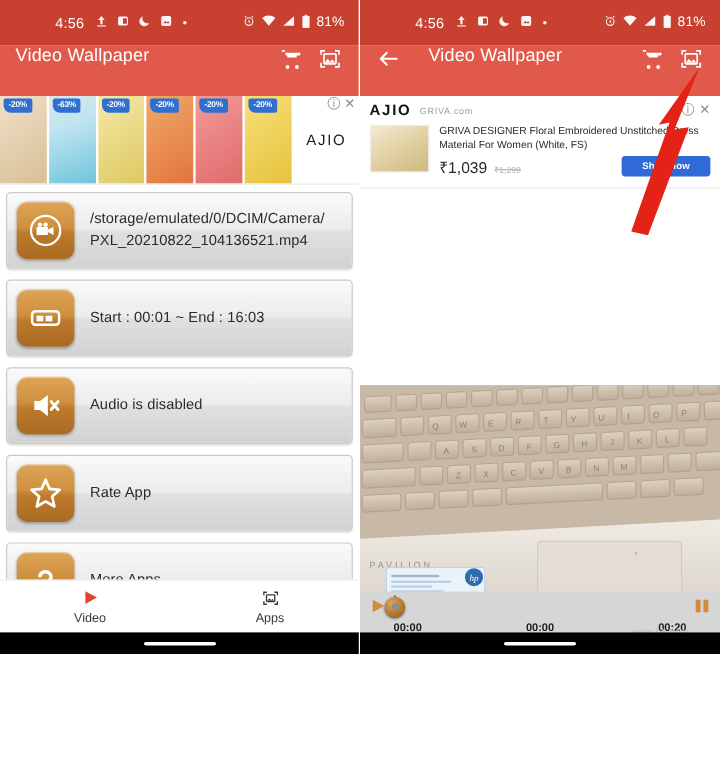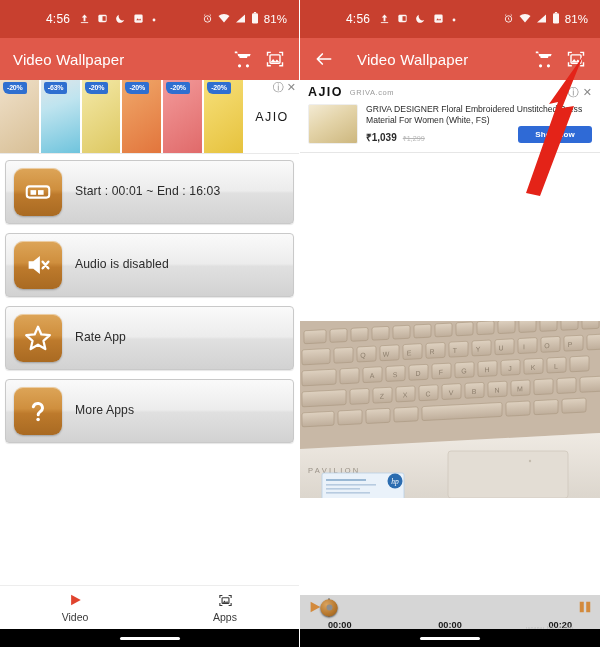--- a/index.html
+++ b/index.html
@@ -2,39 +2,39 @@
 <html><head>
 <meta charset="utf-8">
 <style>
   * { box-sizing: border-box; margin: 0; padding: 0; }
   html, body {
     width: 600px; height: 647px;
     font-family: "Liberation Sans", sans-serif;
     background: #fff; overflow: hidden;
   }
   .stage { position: relative; width: 600px; height: 647px; display: flex; }
-  .panel { position: relative; width: 300px; height: 647px; overflow: hidden; background: #fff; }
+  .panel { position: relative; width: 300px; height: 545px; overflow: hidden; background: #fff; }
   .panel.left { border-right: 1px solid #ffffff; }
 
   
   .statusbar {
     height: 38px; background: #c8402f; color: #fff;
     display: flex; align-items: center; padding: 0 12px;
     font-size: 11.5px; position: relative;
   }
   .sb-time { margin-left: 34px; font-size: 12px; letter-spacing: .2px; }
   .sb-icons-left { display: flex; align-items: center; gap: 7px; margin-left: 9px; }
   .sb-right { margin-left: auto; display: flex; align-items: center; gap: 5px; }
   .sb-ic { display: inline-block; opacity: .95; }
   .sb-battery-txt { font-size: 11.5px; letter-spacing: .1px; }
 
   
   .appbar {
     height: 42px; background: #e0594a; color: #fff;
-    display: flex; align-items: center; padding: 0 13px; gap: 10px;
+    display: flex; align-items: flex-start; padding: 0 13px; gap: 10px;
   }
   .appbar .title { font-size: 15px; font-weight: 500; letter-spacing: .15px; white-space: nowrap; }
   .appbar .spacer { flex: 1; }
   .appbar-ic { width: 22px; height: 22px; display: flex; align-items: center; justify-content: center; cursor: pointer; }
   .back-ic { width: 20px; height: 20px; }
 
   
   .adstrip {
     height: 74px; background: #ffffff; display: flex; align-items: stretch;
     position: relative; border-bottom: 1px solid #e9e9e9;
@@ -100,21 +100,21 @@
   .adcard-body {
     display: flex; gap: 8px; padding: 3px 8px 8px 8px; align-items: flex-start;
   }
   .adcard-thumb {
     width: 50px; height: 40px; flex: 0 0 50px; border-radius: 2px; overflow: hidden;
     border: 1px solid #eee;
   }
   .adcard-text { flex: 1; min-width: 0; }
   .adcard-title { font-size: 8.6px; color: #2a2a2a; line-height: 1.33; }
   .adcard-prices { display: flex; align-items: baseline; gap: 6px; margin-top: 3px; }
-  .adcard-price { font-size: 10px; color: #2a2a2a; font-weight: 700; }
+  .adcard-price { font-size: 13px; color: #2a2a2a; font-weight: 400; }
   .adcard-oldprice { font-size: 7.2px; color: #b6b6b6; text-decoration: line-through; }
   .adcard-cta {
     position: absolute; right: 8px; bottom: 9px;
     background: #2f6ad6; color: #fff; font-size: 8px; font-weight: 600;
     padding: 4px 17px; border-radius: 3px; cursor: pointer; letter-spacing: .2px;
   }
 
   
   .preview-area { position: absolute; top: 160px; left: 0; width: 300px; height: 435px; background: #fff; }
   .video-frame {
@@ -264,20 +264,33 @@
       </div>
       <div class="ad-brand">AJIO</div>
       <div class="ad-ctrls">
         <span class="ad-ctrl">ⓘ</span>
         <span class="ad-ctrl">✕</span>
       </div>
     </div>
 
     <div class="rows">
 
+      <div class="row">
+        <span class="row-ic">
+          <svg width="30" height="30" viewBox="0 0 32 32" fill="none" stroke="#fff" stroke-width="2">
+            <circle cx="16" cy="16" r="13"></circle>
+            <path d="M8 13h10v7H8z" fill="#fff" stroke="none"></path>
+            <path d="M18 15.5l5-2.5v7l-5-2.5z" fill="#fff" stroke="none"></path>
+            <circle cx="11" cy="11" r="2" fill="#fff" stroke="none"></circle>
+            <circle cx="16" cy="11" r="2" fill="#fff" stroke="none"></circle>
+          </svg>
+        </span>
+        <span class="row-label" style="white-space:pre-line">/storage/emulated/0/DCIM/Camera/
+PXL_20210822_104136521.mp4</span>
+      </div>
 
       <div class="row">
         <span class="row-ic">
           <svg width="30" height="30" viewBox="0 0 32 32" fill="none" stroke="#fff" stroke-width="2.2">
             <rect x="4" y="10" width="24" height="12" rx="3"></rect>
             <rect x="8" y="14" width="6" height="5" fill="#fff" stroke="none"></rect>
             <rect x="16" y="14" width="6" height="5" fill="#fff" stroke="none"></rect>
           </svg>
         </span>
         <span class="row-label">Start : 00:01 ~ End : 16:03</span>

